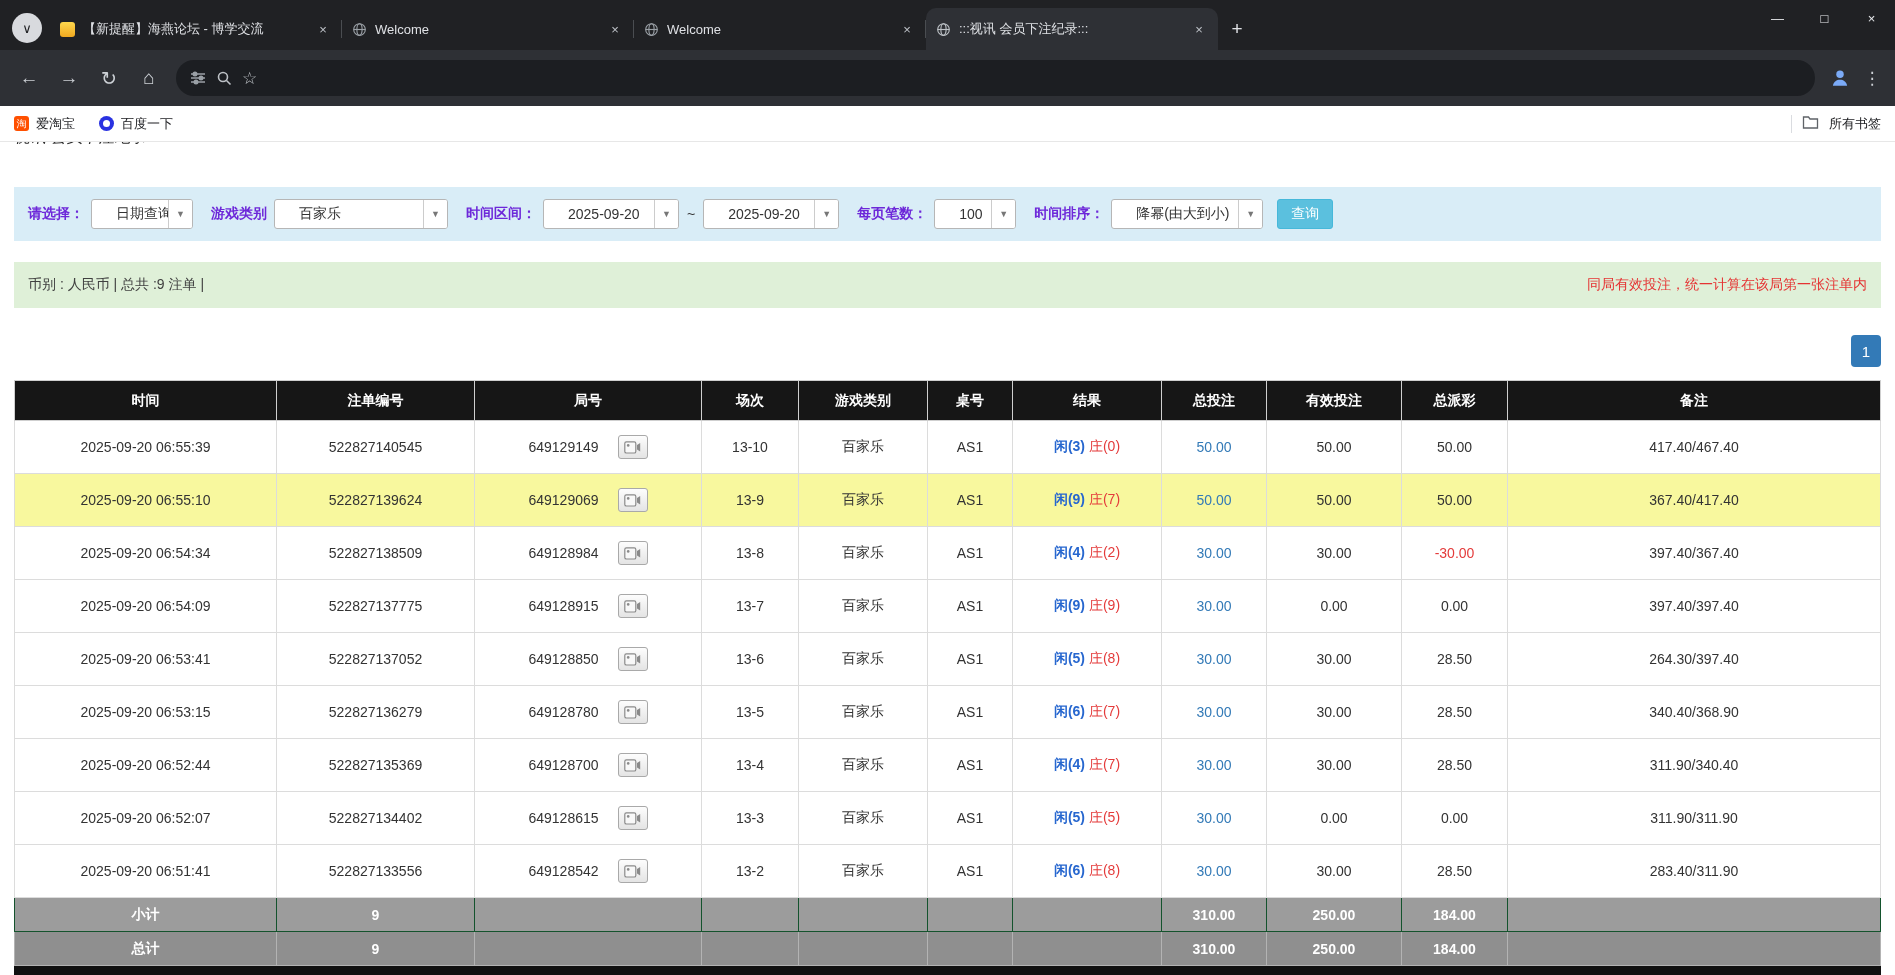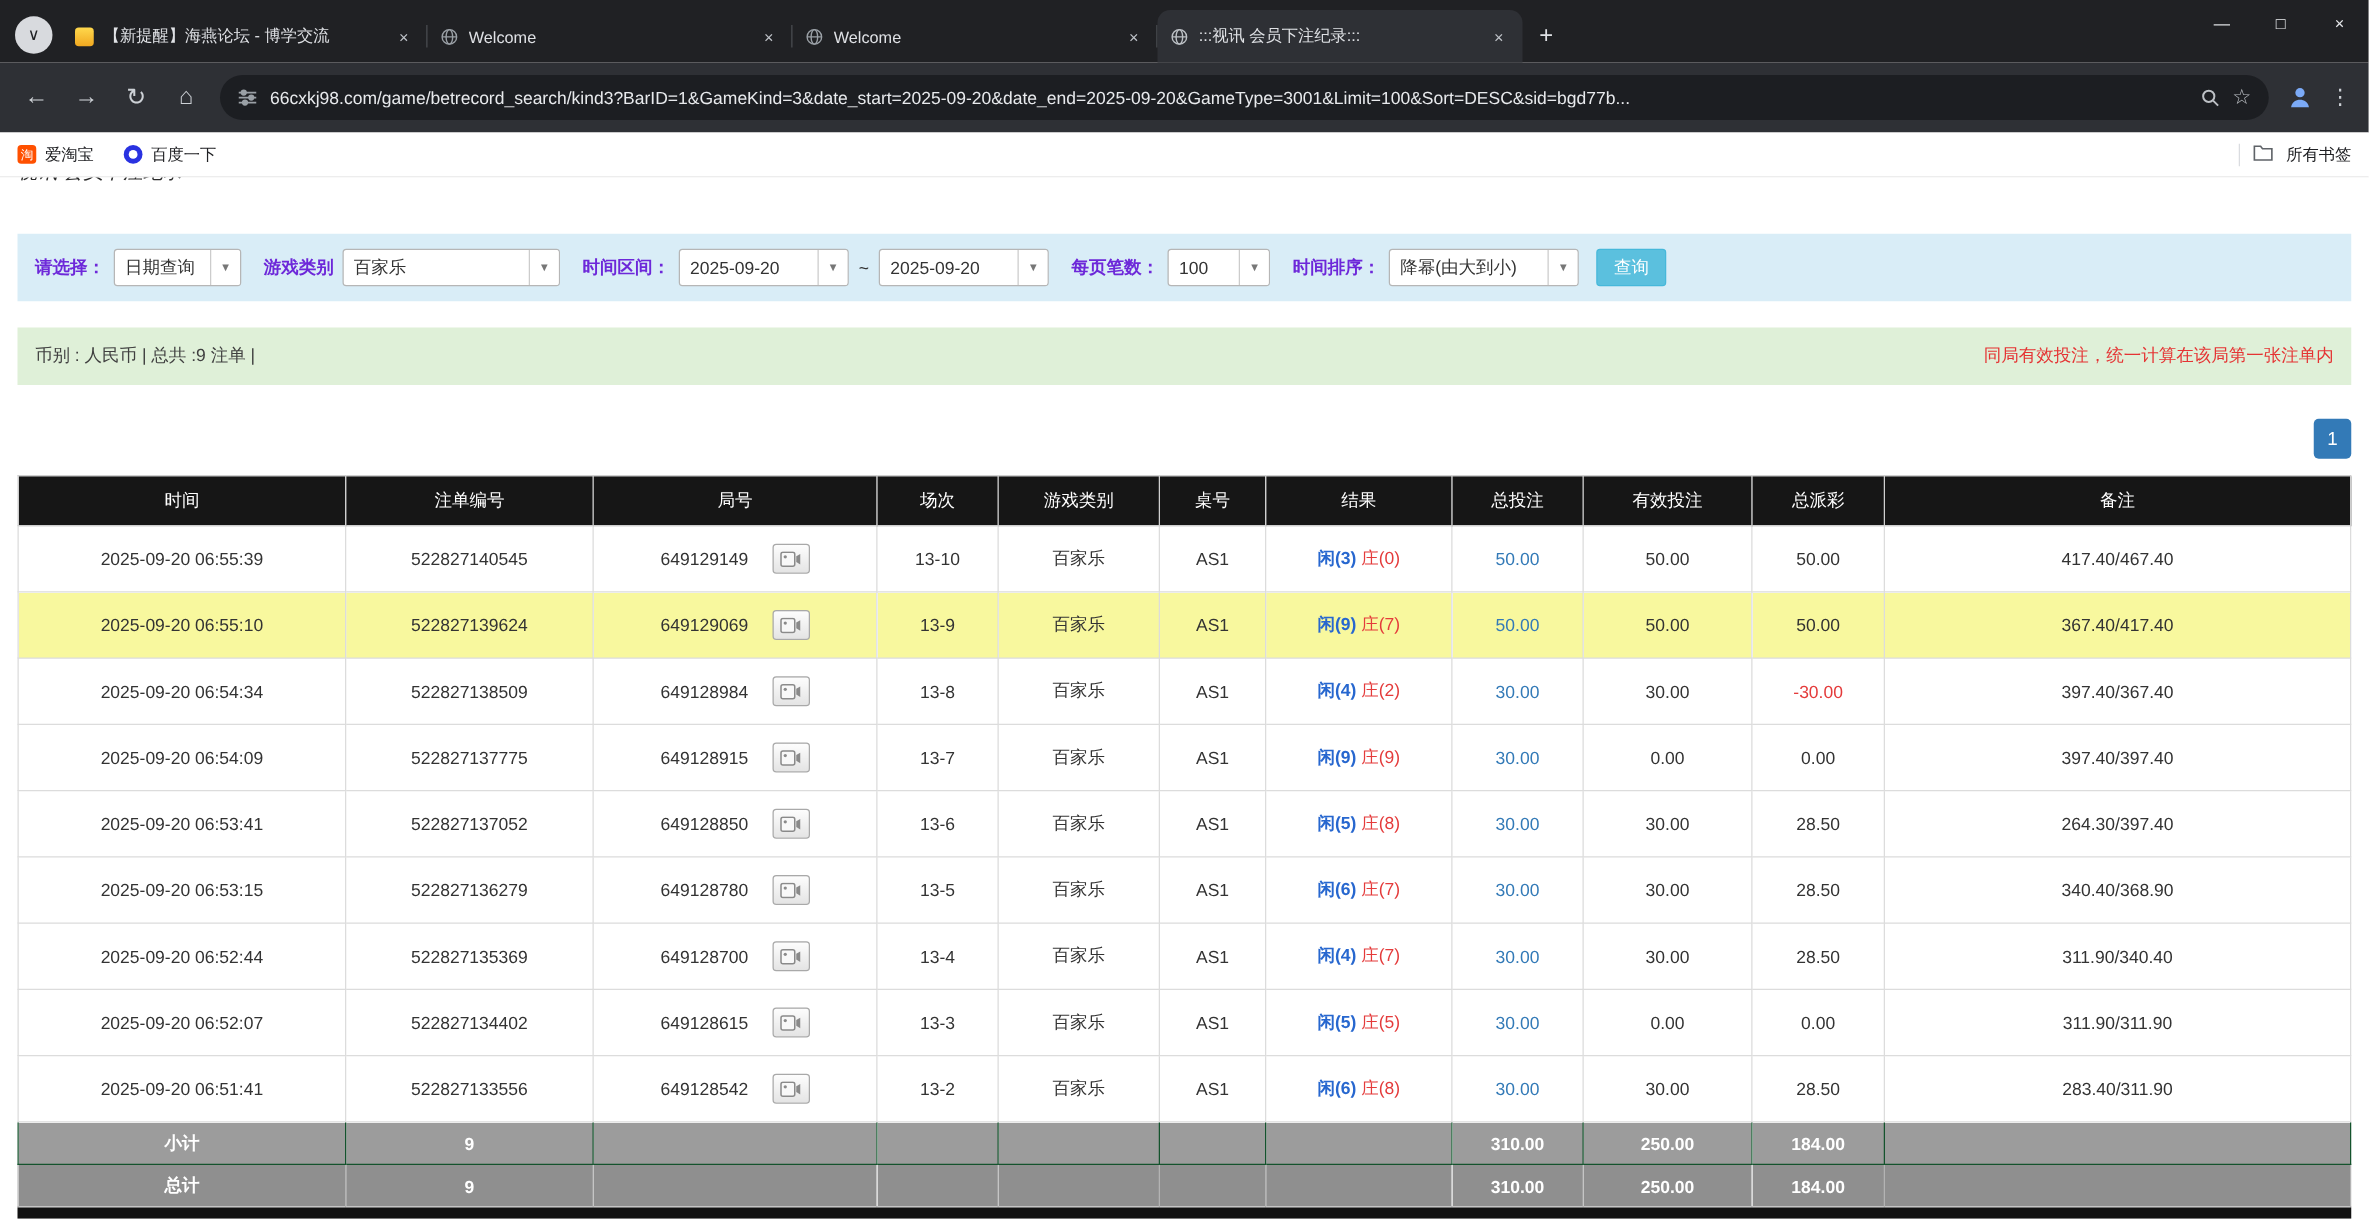--- a/index.html
+++ b/index.html
@@ -50,21 +50,21 @@
 
   
   .content { height:833px; padding:0 14px; overflow:hidden; background:#fff; }
   .title-clip { height:15px; overflow:hidden; }
   .title-clip h1 { margin:-15px 0 0 0; font-size:16px; font-weight:normal; color:#2b2b2b;font-style:italic; }
 
   .filterbar { margin-top:30px; height:54px; background:#d9edf7; display:flex; align-items:center; padding:0 14px; font-size:14px; }
   .flabel { color:#6d28d9; font-weight:bold; margin:0 7px 0 18px; white-space:nowrap; }
   .flabel.first { margin-left:0; }
   .combo { display:flex; align-items:stretch; height:30px; background:#fff; border:1px solid #b6b6b6; border-radius:3px; overflow:hidden; }
-  .combo .val { display:flex; align-items:center; padding:0 8px; color:#333; white-space:nowrap; }
+  .combo .val { display:flex; align-items:center; padding:0 24px; color:#333; white-space:nowrap; }
   .combo .arrow { width:24px; border-left:1px solid #cccccc; display:flex; align-items:center; justify-content:center;
     color:#777; font-size:9px; background:#fff; cursor:pointer; }
   .w-select .val { width:76px; }
   .w-game .val { width:148px; }
   .w-date .val { width:110px; }
   .w-per .val { width:56px; }
   .w-sort .val { width:126px; }
   .tilde { margin:0 8px; color:#333; }
   .btn-search { margin-left:14px; height:30px; padding:0 13px; background:#5bc0de; border:1px solid #46b8da;
     color:#fff; border-radius:3px; font-size:14px; display:flex; align-items:center; cursor:pointer; }
@@ -72,21 +72,21 @@
   .summary { margin-top:21px; height:46px; background:#dff0d8; display:flex; align-items:center;
     justify-content:space-between; padding:0 14px; font-size:14px; }
   .summary .left { color:#404040; }
   .summary .right { color:#e53333; }
 
   .pagerow { margin-top:27px; display:flex; justify-content:flex-end; }
   .page-btn { min-width:30px; height:32px; padding:0 6px; background:#337ab7; color:#fff; border-radius:4px;
     display:flex; align-items:center; justify-content:center; font-size:15px; cursor:pointer; }
 
   table.bet-table { margin-top:13px; width:100%; border-collapse:collapse; table-layout:fixed; font-size:14px; color:#333; }
-  .bet-table th { background:#161616; color:#fff; height:40px; font-weight:normal; border:1px solid #cfcfcf; text-align:center; }
+  .bet-table th { background:#161616; color:#fff; height:40px; font-weight:bold; border:1px solid #cfcfcf; text-align:center; }
   .bet-table td { height:53px; border:1px solid #dcdcdc; text-align:center; background:#fff; overflow:hidden; }
   .bet-table tr.hl td { background:#f8f89e; }
   .round-cell { display:flex; align-items:center; justify-content:center; gap:19px; }
   .vid-btn { display:inline-flex; align-items:center; justify-content:center; width:30px; height:24px;
     background:linear-gradient(#fdfdfd,#e4e4e4); border:1px solid #a9a9a9; border-radius:3px; cursor:pointer; padding:0; }
   .blue { color:#2767cf;font-weight:bold; }
   .red { color:#e43b3b;margin-top:23px; }
   .link-blue { color:#337ab7; cursor:pointer; }
   .bet-table tr.subrow td { background:#9c9c9c; color:#fff; font-weight:bold; height:34px; border:1px solid #14532d; }
   .bet-table tr.totalrow td { background:#8f8f8f; color:#fff; font-weight:bold; height:34px; border:1px solid #b3b3b3; }
@@ -159,21 +159,20 @@
 
   <div class="omnibox">
     <span class="omni-icon">
       <svg width="16" height="16" viewBox="0 0 16 16" stroke="#9aa0a6" stroke-width="1.4" fill="#9aa0a6">
           <path d="M1 4h14M1 8h14M1 12h14" fill="none"></path>
           <circle cx="5" cy="4" r="1.8"></circle>
           <circle cx="11" cy="8" r="1.8"></circle>
           <circle cx="6" cy="12" r="1.8"></circle>
         </svg>
     </span>
-    <span class="url" title="66cxkj98.com/game/betrecord_search/kind3?BarID=1&amp;GameKind=3&amp;date_start=2025-09-20&amp;date_end=2025-09-20&amp;GameType=3001&amp;Limit=100&amp;Sort=DESC&amp;sid=bgd77b...">66cxkj98.com/game/betrecord_search/kind3?BarID=1&amp;GameKind=3&amp;date_start=2025-09-20&amp;date_end=2025-09-20&amp;GameType=3001&amp;Limit=100&amp;Sort=DESC&amp;sid=bgd77b...</span>
     <span class="omni-icon">
       <svg width="16" height="16" viewBox="0 0 16 16" fill="none" stroke="#bdc1c6" stroke-width="1.6">
           <circle cx="7" cy="7" r="4.5"></circle>
           <path d="M10.5 10.5l4 4"></path>
         </svg>
     </span>
     <span class="star">☆</span>
   </div>
 
   <div class="profile-btn">

